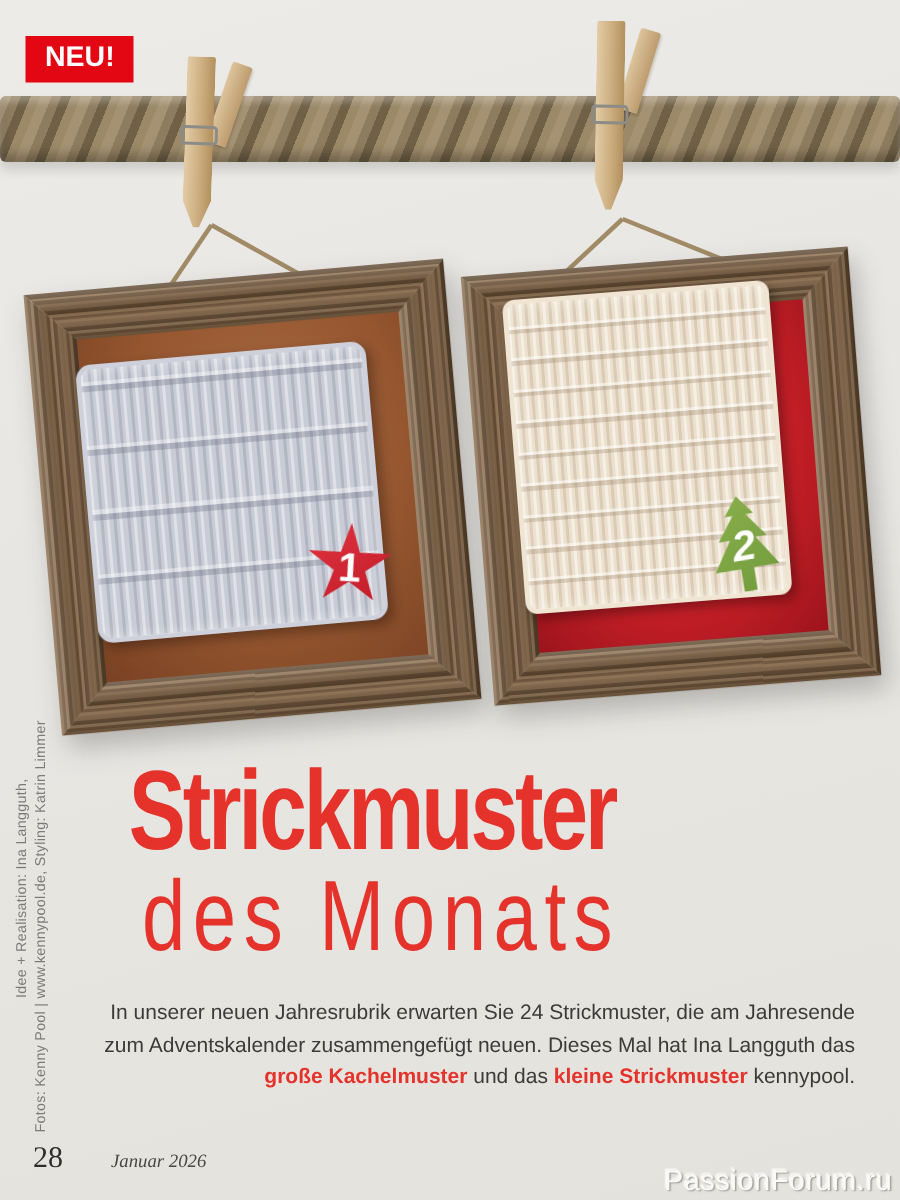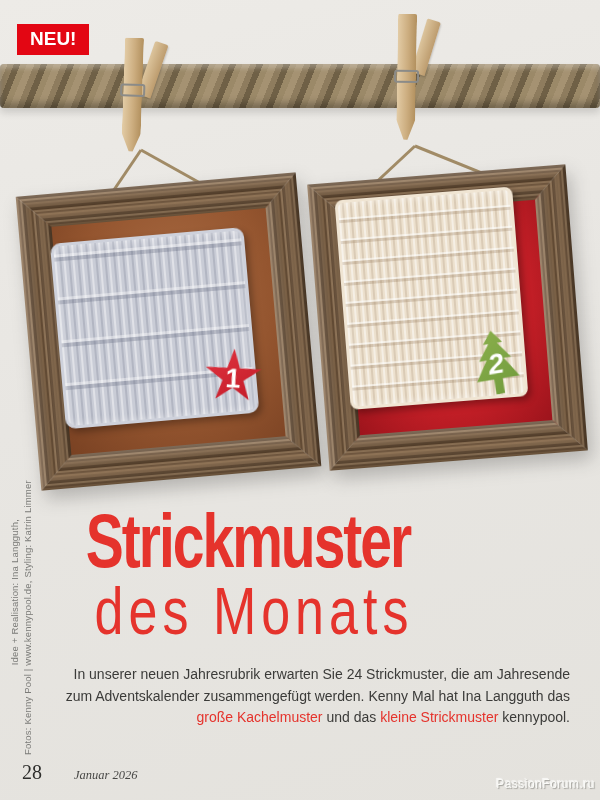--- a/index.html
+++ b/index.html
@@ -133,39 +133,39 @@
   .headline .l2 {
     display:inline-block; font-size:52px; font-weight:300; letter-spacing:5px;
     line-height:1; transform:scaleY(1.28); transform-origin:top center;
   }
 
   
   .intro {
     position:absolute; top:664px; left:30px; width:540px; z-index:5;
     text-align:right; font-size:14px; line-height:21.5px; color:#3b3b39;
   }
-  .intro .hl { color:#e5332c; font-weight:normal; }
+  .intro .hl { color:#e5332c; font-weight:bold; }
 
   
   .credits {
     position:absolute; left:-96px; top:624px; width:236px; height:26px; z-index:5;
     transform:rotate(-90deg);
     font-size:9.5px; line-height:12.5px; color:#7b7b78; text-align:right;
     letter-spacing:.2px; white-space:nowrap;
   }
 
   
   .footer { position:absolute; left:22px; top:761px; z-index:5; font-family:"Liberation Serif", serif; }
   .footer .num { font-size:20px; font-weight:normal; color:#2e2e2c; }
   .footer .issue { font-size:12.5px; font-style:italic; color:#474745; margin-left:32px; }
 
   
   .watermark {
     position:absolute; right:5px; top:777px; z-index:6;
-    font-size:12px; letter-spacing:.5px; color:#fafaf7;
+    font-size:19px; letter-spacing:.5px; color:#fafaf7;
     text-shadow:1px 1px 1px rgba(110,110,105,.6), -1px -1px 1px rgba(255,255,255,.85);
   }
 </style>
 </head>
 <body>
 
 <div class="page">
 
   <div class="neu-badge">NEU!</div>
 
@@ -213,21 +213,21 @@
     </div>
   </div>
 
   <div class="headline">
     <span class="l1">Strickmuster</span>
     <span class="l2-wrap"><span class="l2">des Monats</span></span>
   </div>
 
   <div class="intro">
     <div>In unserer neuen Jahresrubrik erwarten Sie 24 Strickmuster, die am Jahresende</div>
-    <div>zum Adventskalender zusammengefügt werden. Kenny Mal hat Ina Langguth das</div>
+    <div>zum Adventskalender zusammengefügt neuen. Dieses Mal hat Ina Langguth das</div>
     <div><span class="hl">große Kachelmuster</span><span> und das </span><span class="hl">kleine Strickmuster</span><span> kennypool.</span></div>
   </div>
 
   <div class="credits">
     <div>Idee + Realisation: Ina Langguth,</div>
     <div>Fotos: Kenny Pool | www.kennypool.de, Styling: Katrin Limmer</div>
   </div>
 
   <div class="footer">
     <span class="num">28</span><span class="issue">Januar 2026</span>

